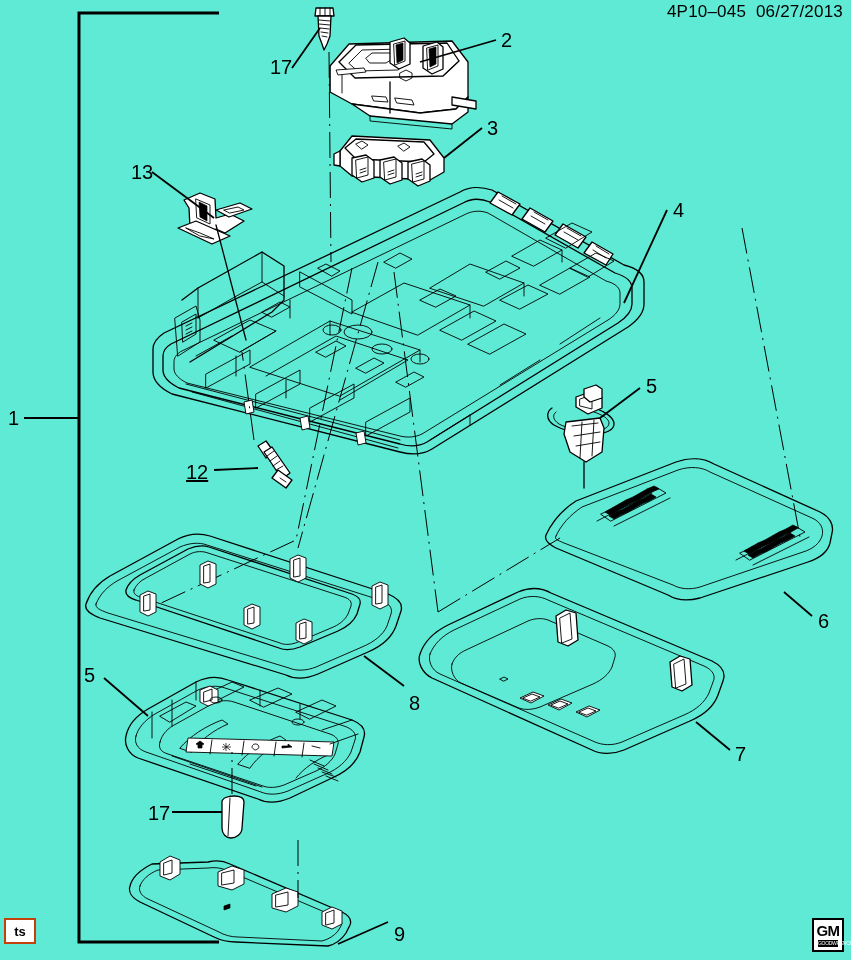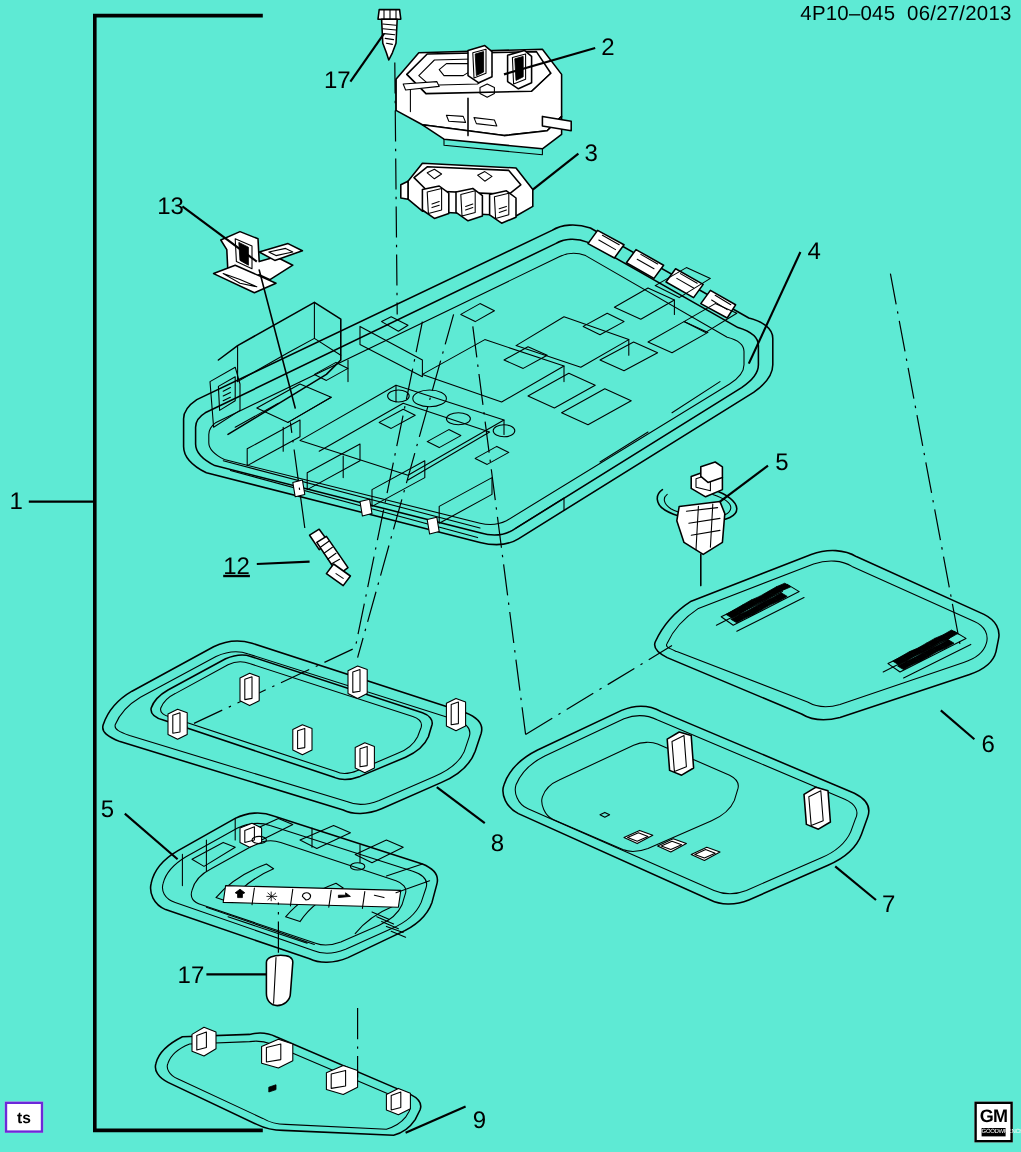--- a/index.html
+++ b/index.html
@@ -43,21 +43,21 @@
     font-family: "Liberation Sans", sans-serif;
     line-height: 1;
     user-select: none;
   }
   .ts-box {
     position: absolute;
     left: 4px;
     top: 918px;
     width: 28px;
     height: 22px;
-    border: 2px solid #6d28d9;
+    border: 2px solid #c2410c;
     display: flex;
     align-items: center;
     justify-content: center;
     font-size: 13px;
     font-weight: bold;
     color: #000;
     background: #fff;
     font-family: "Liberation Sans", sans-serif;
   }
   .gm-logo {

